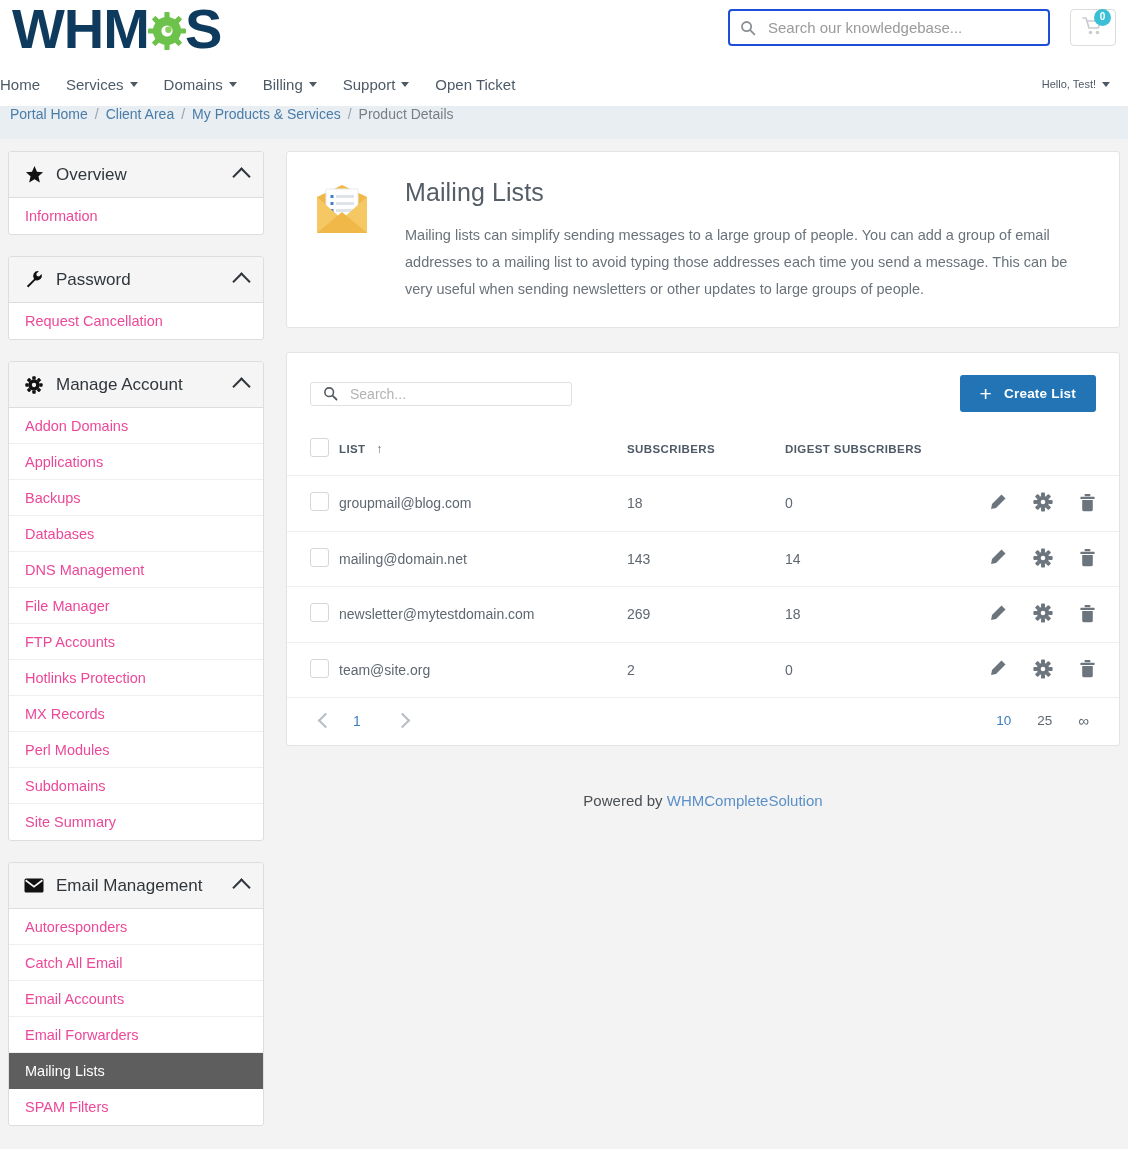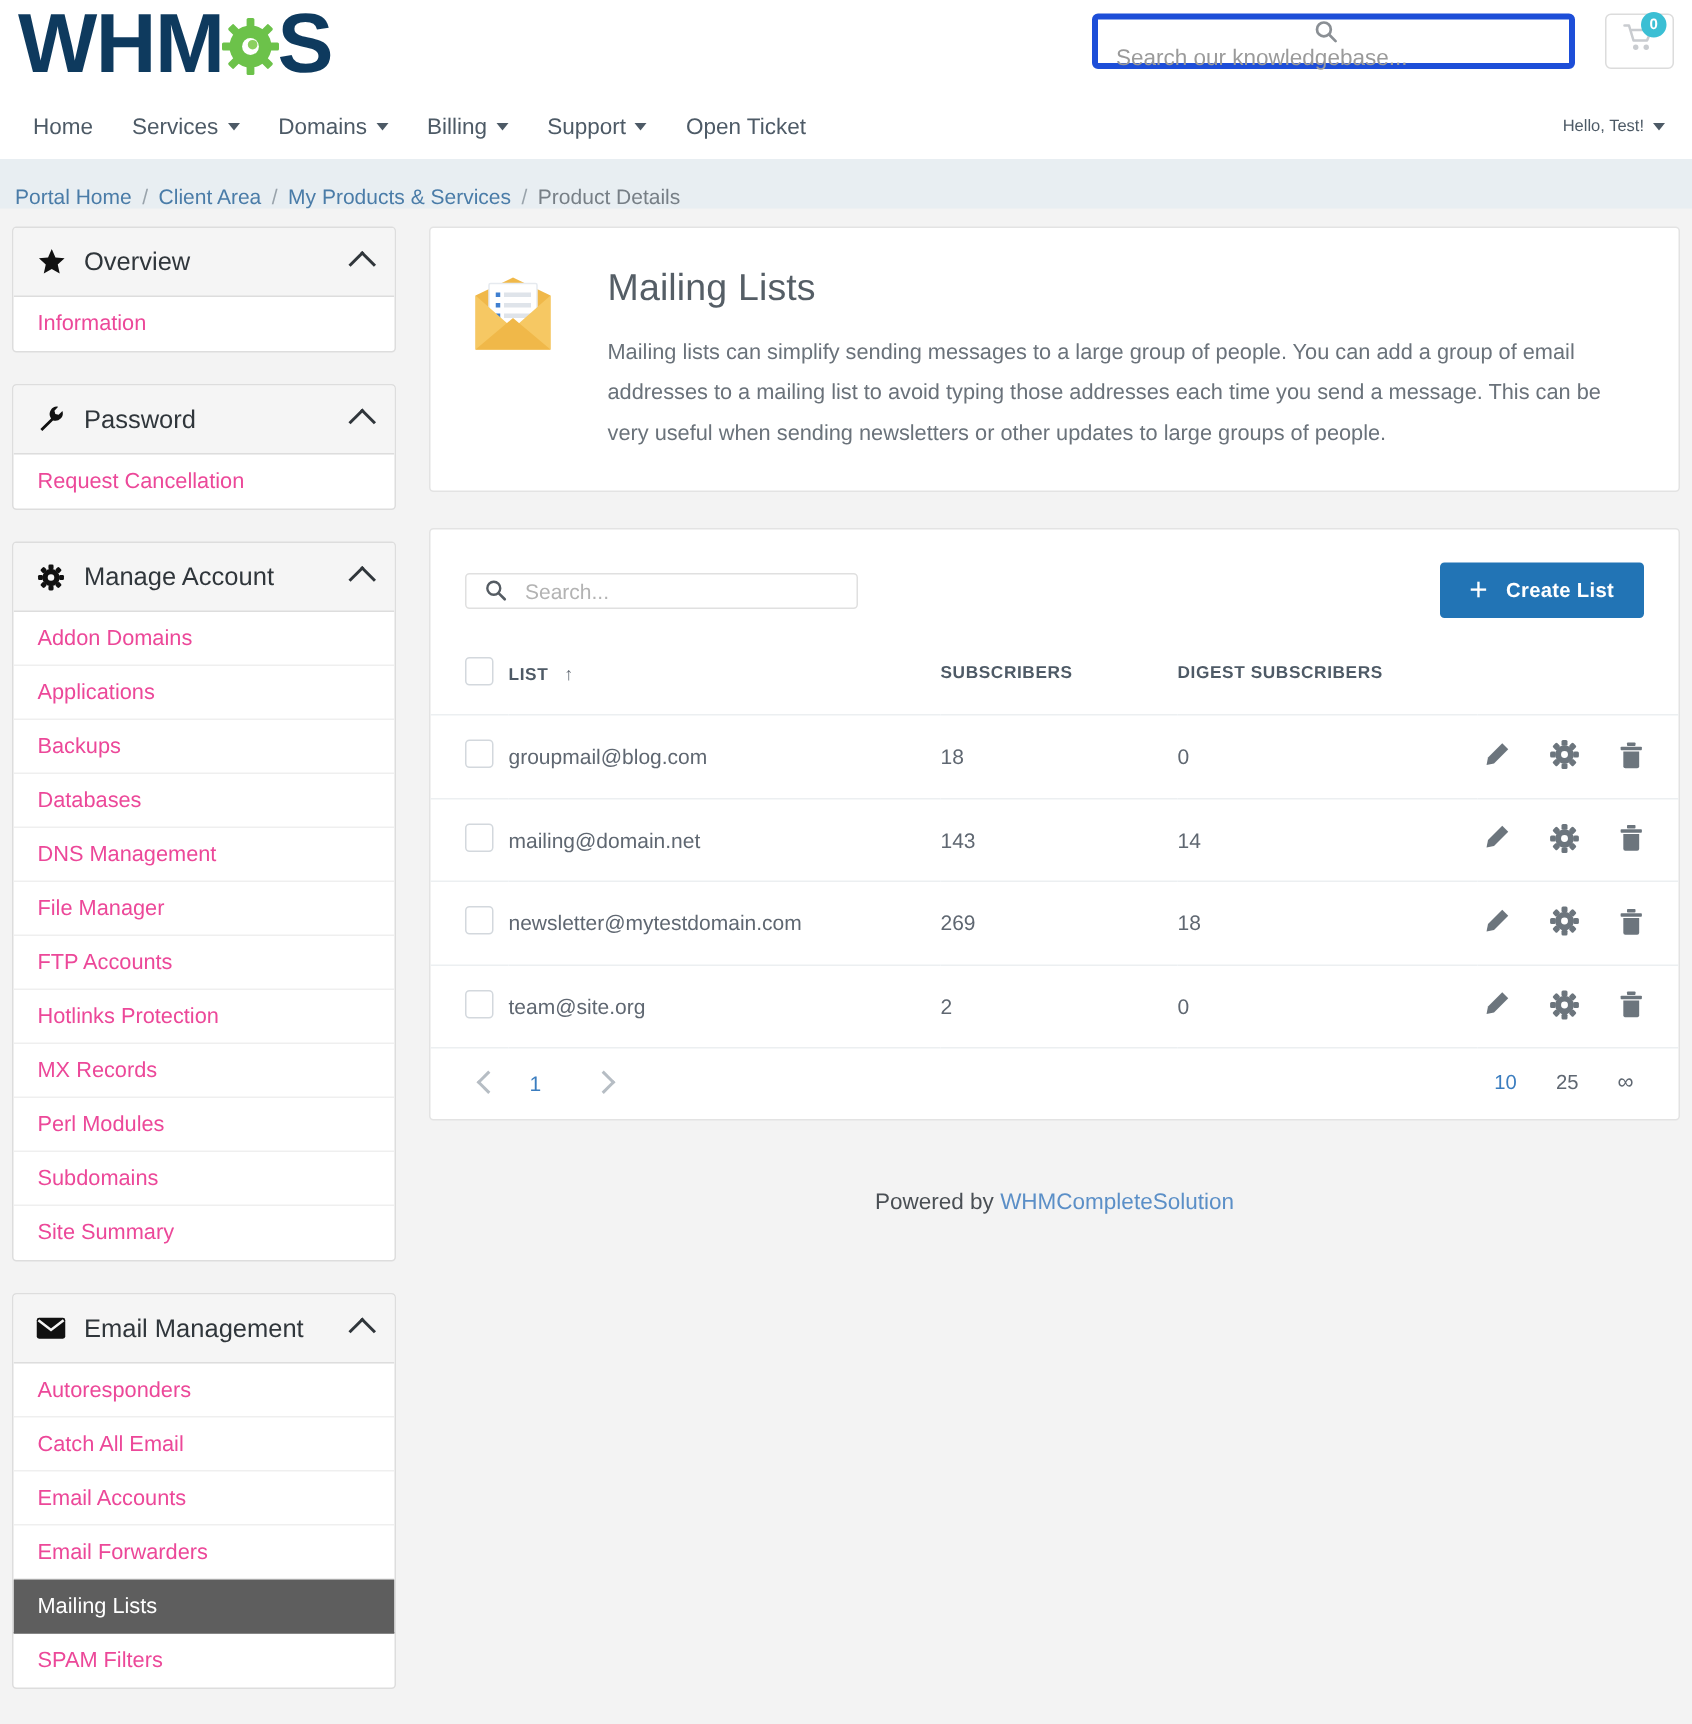--- a/index.html
+++ b/index.html
@@ -34,27 +34,26 @@
     width: 40px; height: 40px;
     vertical-align: middle;
     margin: 0 -2px;
   }
   .gear-svg { position: absolute; left: 0; top: 2px; }
 
   .kb-search {
     position: absolute;
     left: 728px; top: 9px;
     width: 322px; height: 37px;
-    border: 4px solid #1d4ed8;
+    border: 2px solid #1d4ed8;
     border-radius: 4px;
     background: #fff;
     display: flex;
     align-items: center;
     padding: 0 10px;
-    flex-direction: column;
   }
   .kb-search .mag { margin-right: 10px; display: flex; }
   .kb-search input {
     border: none; outline: none;
     font-family: "Liberation Sans", sans-serif;
     font-size: 15px;
     color: #555;
     width: 100%;
     background: transparent;
   }
@@ -85,21 +84,20 @@
     justify-content: center;
     line-height: 1;
   }
   .cart-wrap { position: relative; }
 
   
   .main-nav {
     background: #fff;
     height: 44px;
     position: relative;
-    padding-left: 22px;
     display: flex;
     align-items: center;
   }
   .nav-item {
     font-size: 15px;
     color: #4d5a66;
     margin-right: 26px;
     display: flex;
     align-items: center;
     white-space: nowrap;
@@ -119,21 +117,21 @@
     align-items: center;
     font-size: 11px;
     color: #4d5a66;
   }
 
   
   .breadcrumb-bar {
     background: #e8eef2;
     height: 33px;
     display: flex;
-    align-items: flex-end;
+    align-items: flex-start;
     padding-left: 10px;
     font-size: 14px;
   }
   .crumb { color: #4a7ca8; }
   .crumb.active { color: #777f86; }
   .crumb-sep { color: #99a3ab; margin: 0 7px; }
 
   
   .page {
     display: flex;

